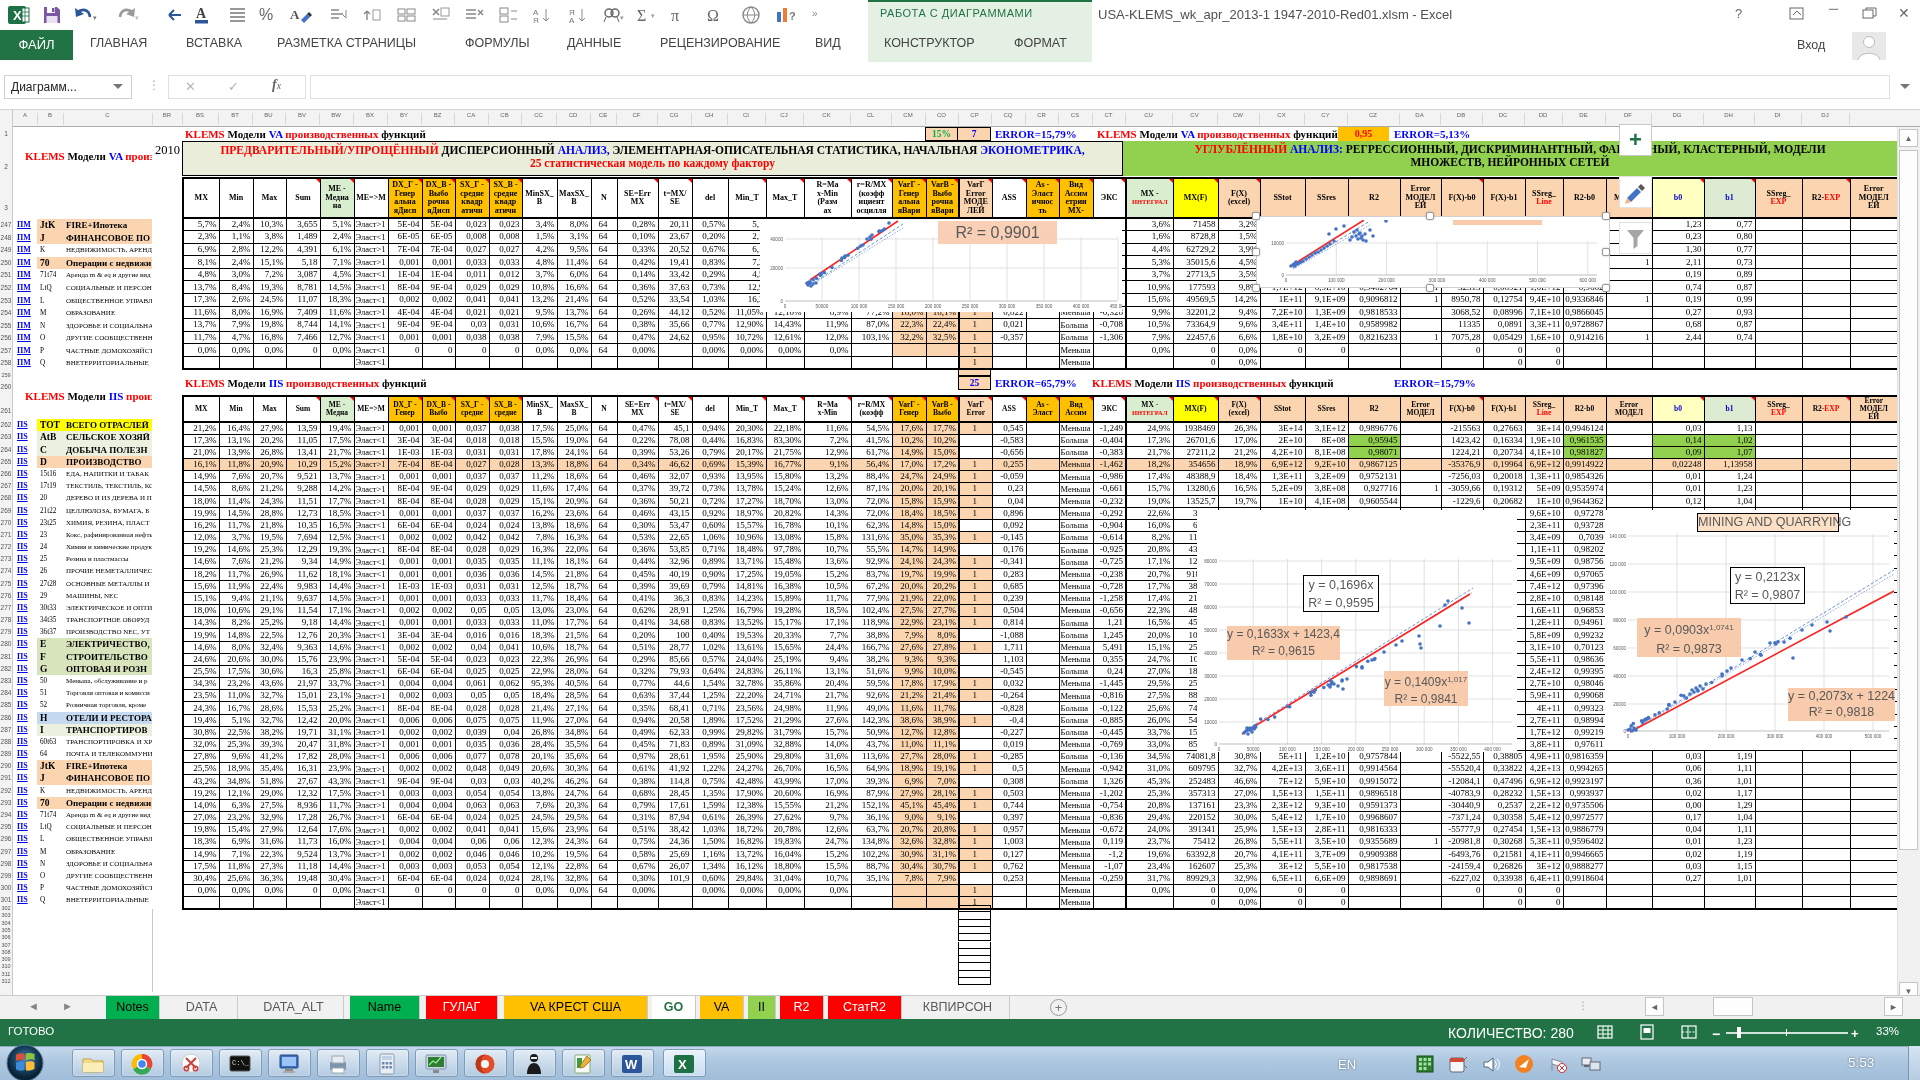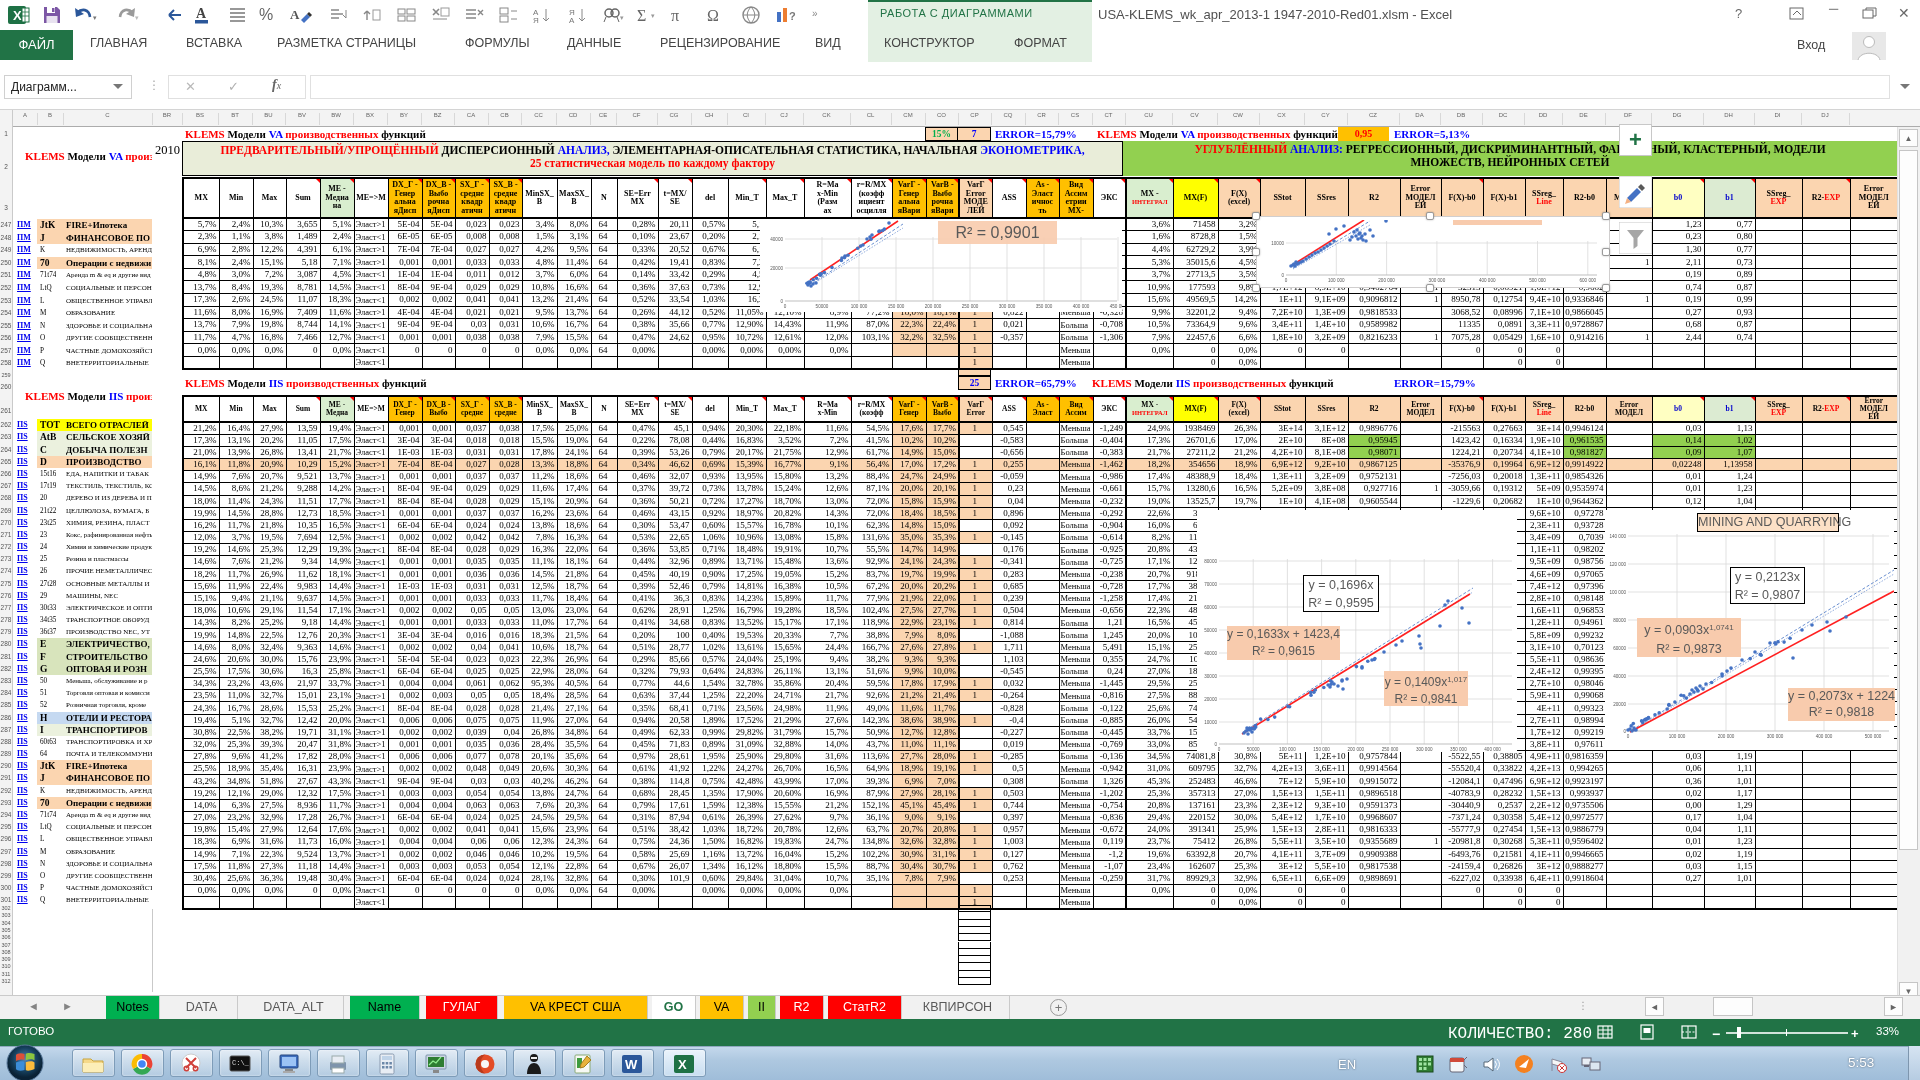--- a/index.html
+++ b/index.html
@@ -1148,21 +1148,21 @@
           <td style="">3E-04</td>
           <td style="">0,018</td>
           <td style="">0,018</td>
           <td style="">15,5%</td>
           <td style="">19,0%</td>
           <td style="text-align:center;">64</td>
           <td style="">0,22%</td>
           <td style="">78,08</td>
           <td style="">0,44%</td>
           <td style="">16,83%</td>
-          <td style="">3,52%</td>
+          <td style="">83,30%</td>
           <td style="">7,2%</td>
           <td style="">41,5%</td>
           <td style="background:#FBD5B0;">10,2%</td>
           <td style="background:#FBD5B0;">10,2%</td>
           <td style="background:#fff;text-align:center;border-left:2px solid #000;"></td>
           <td style="">-0,583</td>
           <td style=""></td>
           <td style="text-align:left;padding-left:1px;font-size:8.5px;">Больша</td>
           <td style="">-0,404</td>
           <td style="border-left:2px solid #000;">17,3%</td>
@@ -1562,21 +1562,21 @@
           <td style="">8E-04</td>
           <td style="">0,028</td>
           <td style="">0,029</td>
           <td style="">16,3%</td>
           <td style="">22,0%</td>
           <td style="text-align:center;">64</td>
           <td style="">0,36%</td>
           <td style="">53,85</td>
           <td style="">0,71%</td>
           <td style="">18,48%</td>
-          <td style="">19,91%</td>
+          <td style="">97,78%</td>
           <td style="">10,7%</td>
           <td style="">55,5%</td>
           <td style="background:#FBD5B0;">14,7%</td>
           <td style="background:#FBD5B0;">14,9%</td>
           <td style="background:#fff;text-align:center;border-left:2px solid #000;"></td>
           <td style="">0,176</td>
           <td style=""></td>
           <td style="text-align:left;padding-left:1px;font-size:8.5px;">Больша</td>
           <td style="">-0,925</td>
           <td style="border-left:2px solid #000;">20,8%</td>
@@ -1697,21 +1697,21 @@
           <td style="">14,4%</td>
           <td style="text-align:left;padding:0 0 0 1px;font-size:8.5px;">Эласт&gt;1</td>
           <td style="">1E-03</td>
           <td style="">1E-03</td>
           <td style="">0,031</td>
           <td style="">0,031</td>
           <td style="">12,5%</td>
           <td style="">18,7%</td>
           <td style="text-align:center;">64</td>
           <td style="">0,39%</td>
-          <td style="">52,46</td>
+          <td style="">39,69</td>
           <td style="">0,79%</td>
           <td style="">14,81%</td>
           <td style="">16,38%</td>
           <td style="">10,5%</td>
           <td style="">67,2%</td>
           <td style="background:#FBD5B0;">20,0%</td>
           <td style="background:#FBD5B0;">20,2%</td>
           <td style="background:#FBD5B0;background:#FBD5B0;text-align:center;border-left:2px solid #000;">1</td>
           <td style="">0,685</td>
           <td style=""></td>
@@ -3475,21 +3475,21 @@
 <div class="abs" style="left:828px;top:996px;width:74px;height:23px;background:#FF0000;border-right:1px solid #CACACA;color:#fff;font-size:12.5px;text-align:center;line-height:22px;overflow:hidden;">СтатR2</div>
 <div class="abs" style="left:906px;top:996px;width:104px;height:23px;border-right:1px solid #CACACA;color:#595959;font-size:12.5px;text-align:center;line-height:22px;overflow:hidden;">КВПИРСОН</div>
 <div class="abs" style="left:1050px;top:999px;width:17px;height:17px;border:1px solid #9a9a9a;border-radius:50%;color:#777;font-size:13px;text-align:center;line-height:15px;">+</div>
 <div class="abs" style="left:1578px;top:1000px;font-size:10px;color:#999;">⋮</div>
 <div class="abs" style="left:1645px;top:997px;width:19px;height:19px;background:#FDFDFD;border:1px solid #C5C5C5;text-align:center;font-size:9px;color:#666;line-height:18px;">◄</div>
 <div class="abs" style="left:1666px;top:997px;width:216px;height:19px;background:#F1F1F1;"></div>
 <div class="abs" style="left:1713px;top:997px;width:40px;height:19px;background:#FDFDFD;border:1px solid #C5C5C5;"></div>
 <div class="abs" style="left:1884px;top:997px;width:19px;height:19px;background:#FDFDFD;border:1px solid #C5C5C5;text-align:center;font-size:9px;color:#666;line-height:18px;">►</div>
 <div class="abs" style="left:0;top:1019px;width:1920px;height:27px;background:#217346;"></div>
 <div class="abs" style="left:8px;top:1025px;font-size:11.5px;color:#fff;">ГОТОВО</div>
-<div class="abs" style="left:1448px;top:1025px;font-size:16px;color:#fff;font-family:Liberation Mono, monospace;">КОЛИЧЕСТВО: 280</div>
+<div class="abs" style="left:1448px;top:1025px;font-size:14px;color:#fff;">КОЛИЧЕСТВО: 280</div>
 <svg class="abs" style="left:1596px;top:1024px" width="18" height="16">
       <rect x="2" y="2" width="14" height="12" fill="none" stroke="#fff" stroke-width="1.2"></rect>
       <path d="M2 6 h14 M2 10 h14 M7 2 v12 M12 2 v12" stroke="#fff" stroke-width="1"></path>
     </svg>
 <svg class="abs" style="left:1638px;top:1024px" width="18" height="16">
       <rect x="3" y="1" width="12" height="14" fill="none" stroke="#fff" stroke-width="1.2"></rect>
       <rect x="5.5" y="4" width="7" height="5" fill="#fff"></rect>
     </svg>
 <svg class="abs" style="left:1680px;top:1024px" width="18" height="16">
       <rect x="2" y="2" width="14" height="12" fill="none" stroke="#fff" stroke-width="1.2"></rect>

